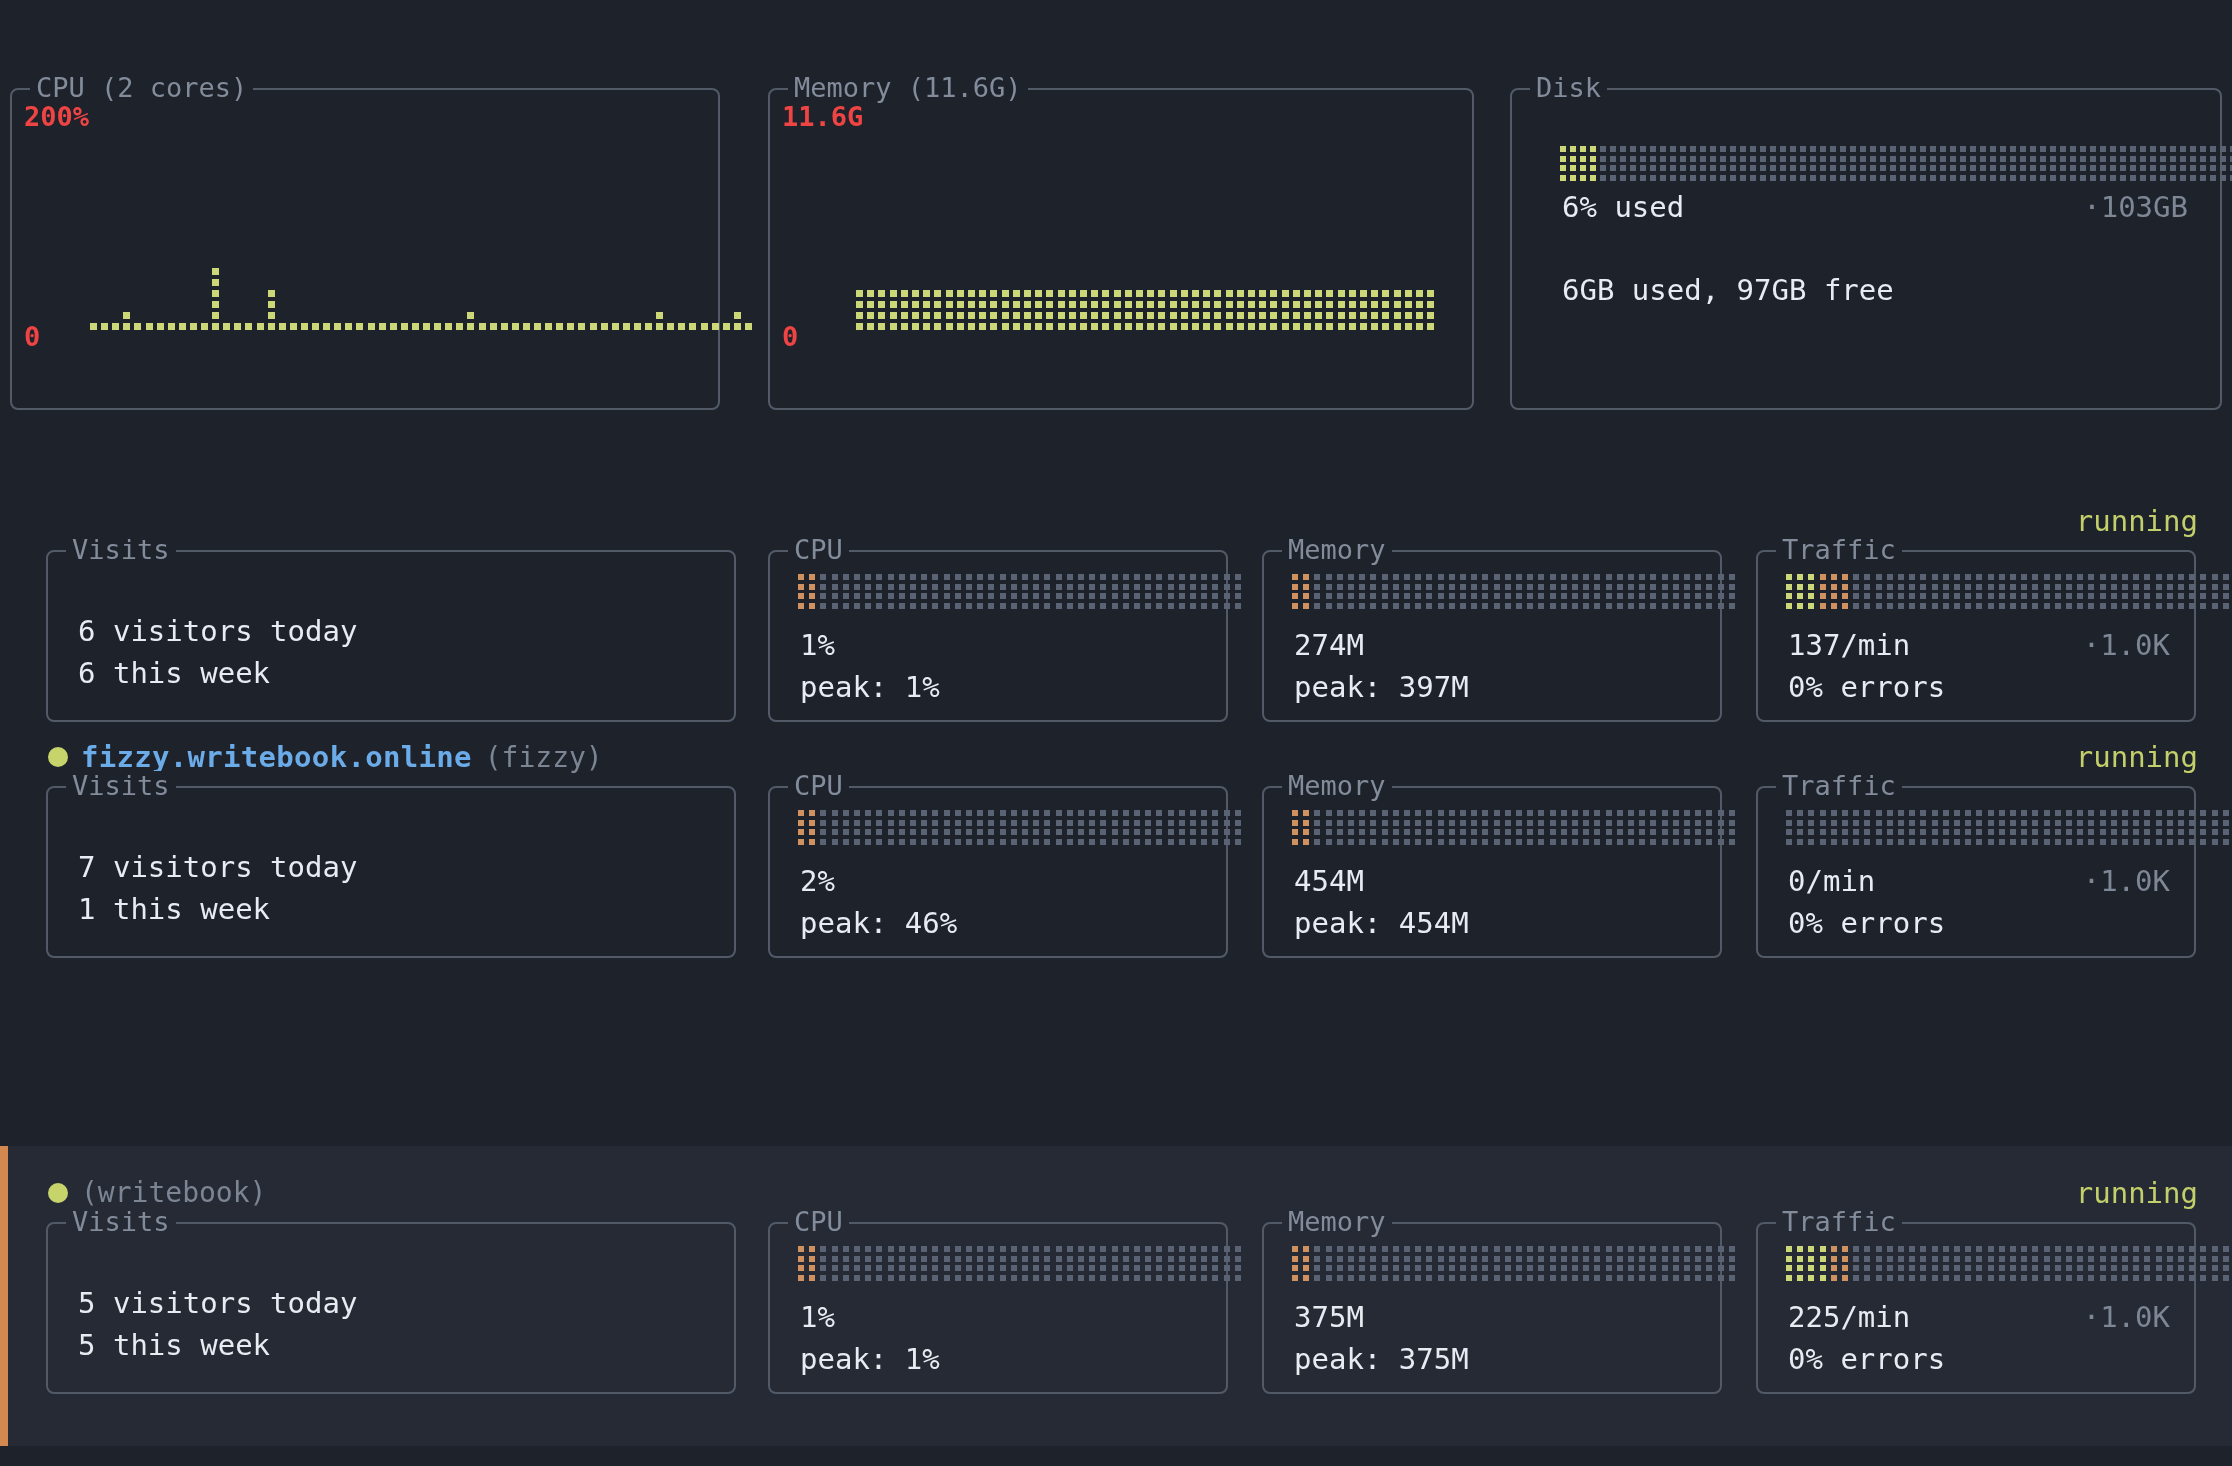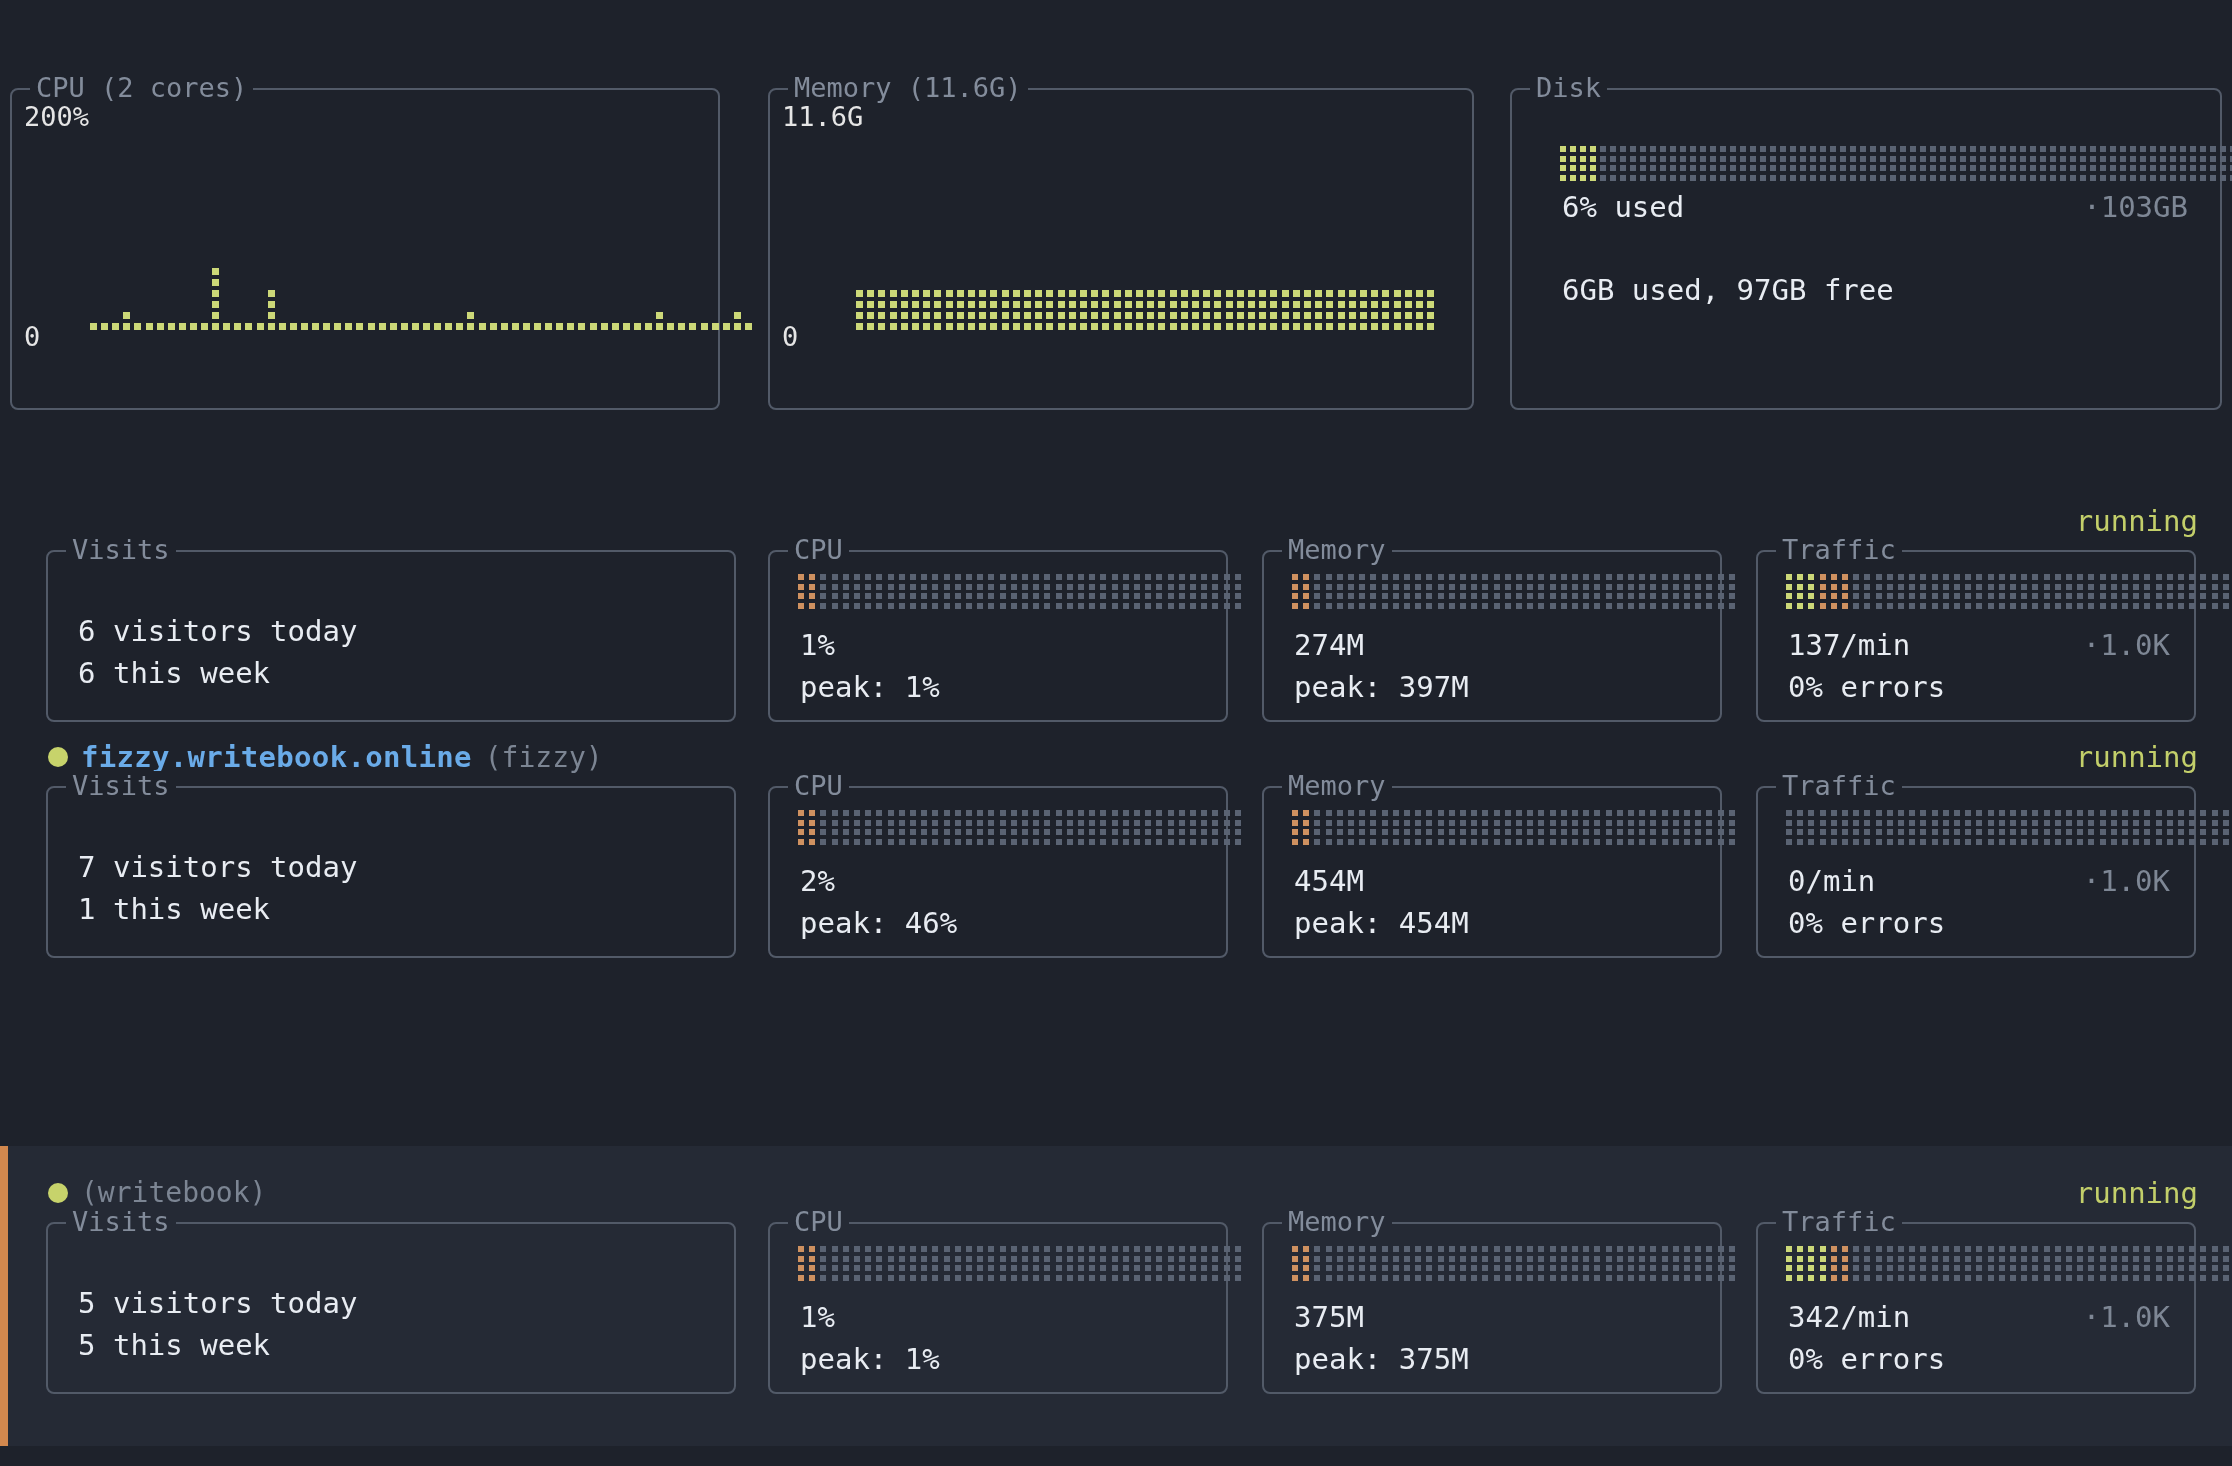--- a/index.html
+++ b/index.html
@@ -59,24 +59,25 @@
     background: #1e222b;
     color: #838c9b;
     font-size: 27px;
     line-height: 30px;
     white-space: nowrap;
   }
   .panel.onrow > .legend { background: #252a35; }
 
   .axis-label {
     position: absolute;
-    color: #e5e5e5;
+    color: #ef4444;
     font-size: 27px;
     line-height: 30px;
     white-space: nowrap;
+    font-weight: bold;
   }
 
   
   .dots { position: absolute; }
   .dot {
     position: absolute;
     width: 7px;
     height: 7px;
   }
 
@@ -2305,19 +2306,19 @@
           <div class="dot" style="left: 414.4px; top: 28.5px; background: rgb(90, 99, 115); width: 6px; height: 6px;"></div>
           <div class="dot" style="left: 425.6px; top: 0px; background: rgb(90, 99, 115); width: 6px; height: 6px;"></div>
           <div class="dot" style="left: 425.6px; top: 9.5px; background: rgb(90, 99, 115); width: 6px; height: 6px;"></div>
           <div class="dot" style="left: 425.6px; top: 19px; background: rgb(90, 99, 115); width: 6px; height: 6px;"></div>
           <div class="dot" style="left: 425.6px; top: 28.5px; background: rgb(90, 99, 115); width: 6px; height: 6px;"></div>
           <div class="dot" style="left: 436.8px; top: 0px; background: rgb(90, 99, 115); width: 6px; height: 6px;"></div>
           <div class="dot" style="left: 436.8px; top: 9.5px; background: rgb(90, 99, 115); width: 6px; height: 6px;"></div>
           <div class="dot" style="left: 436.8px; top: 19px; background: rgb(90, 99, 115); width: 6px; height: 6px;"></div>
           <div class="dot" style="left: 436.8px; top: 28.5px; background: rgb(90, 99, 115); width: 6px; height: 6px;"></div>
         </div>
-      <div class="line l1">342/min</div>
+      <div class="line l1">225/min</div>
       <div class="side">·1.0K</div>
       <div class="line l2">0% errors</div>
     </div>
   </div>
 
 </div>
 
 </body></html>

